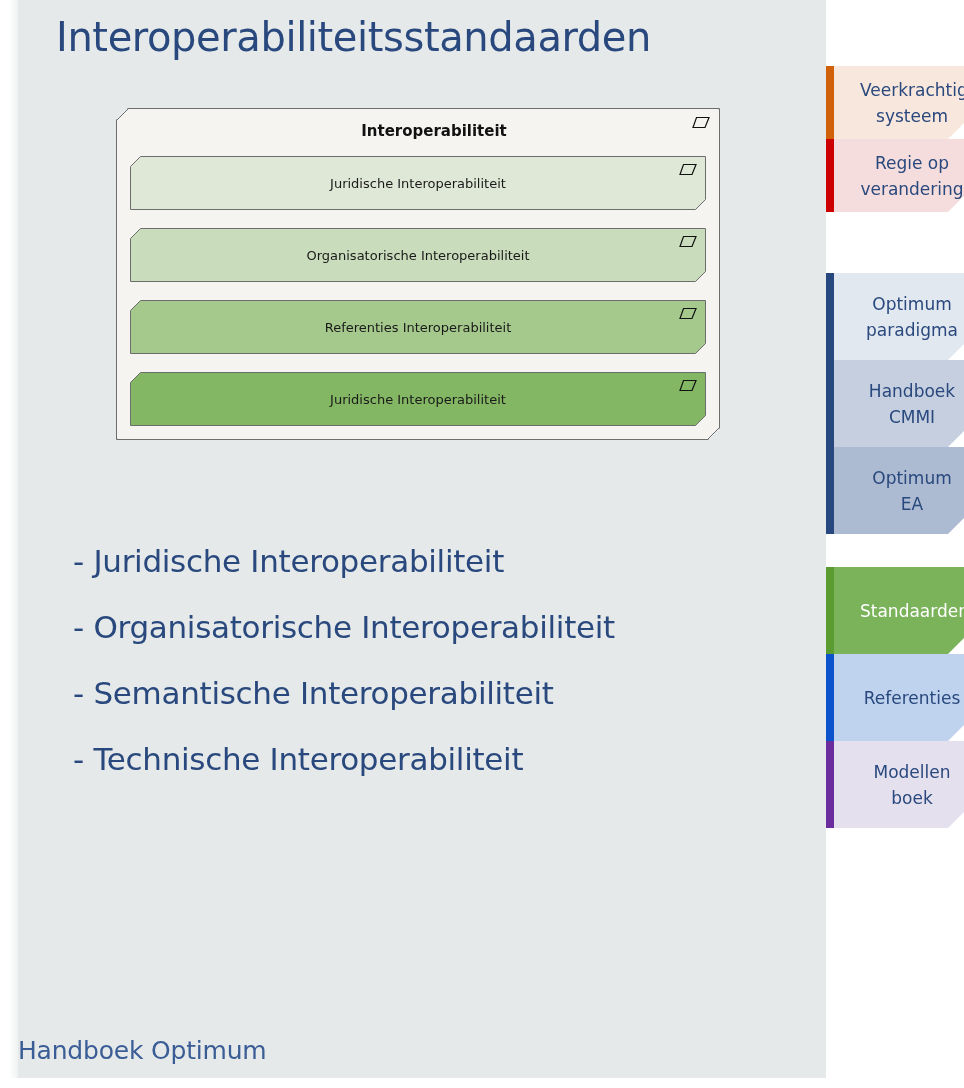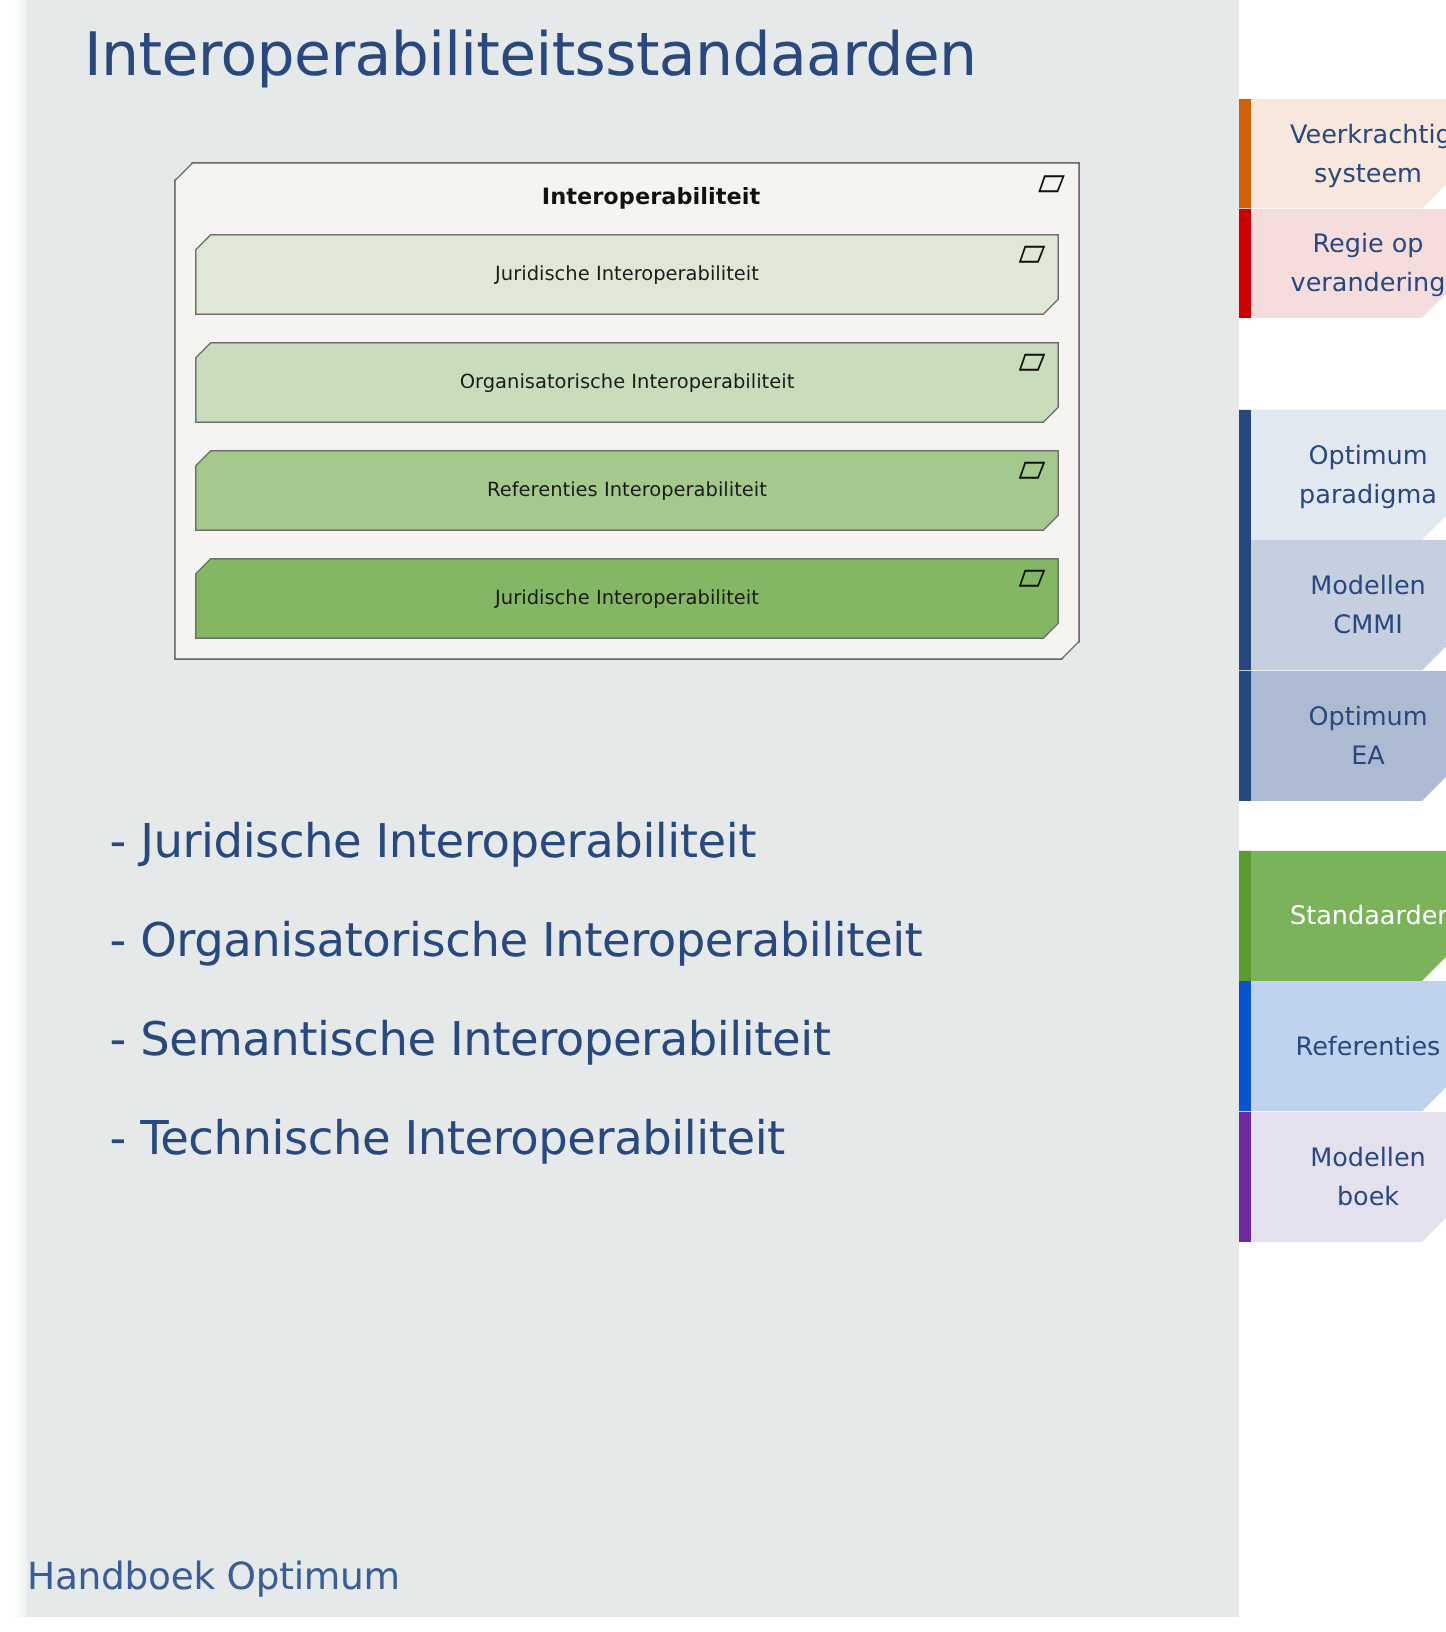--- a/index.html
+++ b/index.html
@@ -282,21 +282,21 @@
           <div class="tab-label">Regie op verandering</div>
         </div>
       </div>
       <div class="tab-group" style="top: 273px;">
         <div class="tab" style="height: 87px; background: rgb(226, 232, 240); padding-left: 20px;">
           <div class="tab-stripe" style="background: rgb(39, 71, 127);"></div>
           <div class="tab-label">Optimum paradigma</div>
         </div>
         <div class="tab" style="height: 87px; background: rgb(198, 207, 224);">
           <div class="tab-stripe" style="background: rgb(39, 71, 127);"></div>
-          <div class="tab-label">Modellen CMMI</div>
+          <div class="tab-label">Handboek CMMI</div>
         </div>
         <div class="tab" style="height: 87px; background: rgb(173, 187, 210);">
           <div class="tab-stripe" style="background: rgb(39, 71, 127);"></div>
           <div class="tab-label">Optimum EA</div>
         </div>
       </div>
       <div class="tab-group" style="top: 567px;">
         <div class="tab active" style="height: 87px; background: rgb(123, 179, 91);">
           <div class="tab-stripe" style="background: rgb(90, 156, 50);"></div>
           <div class="tab-label">Standaarden</div>

